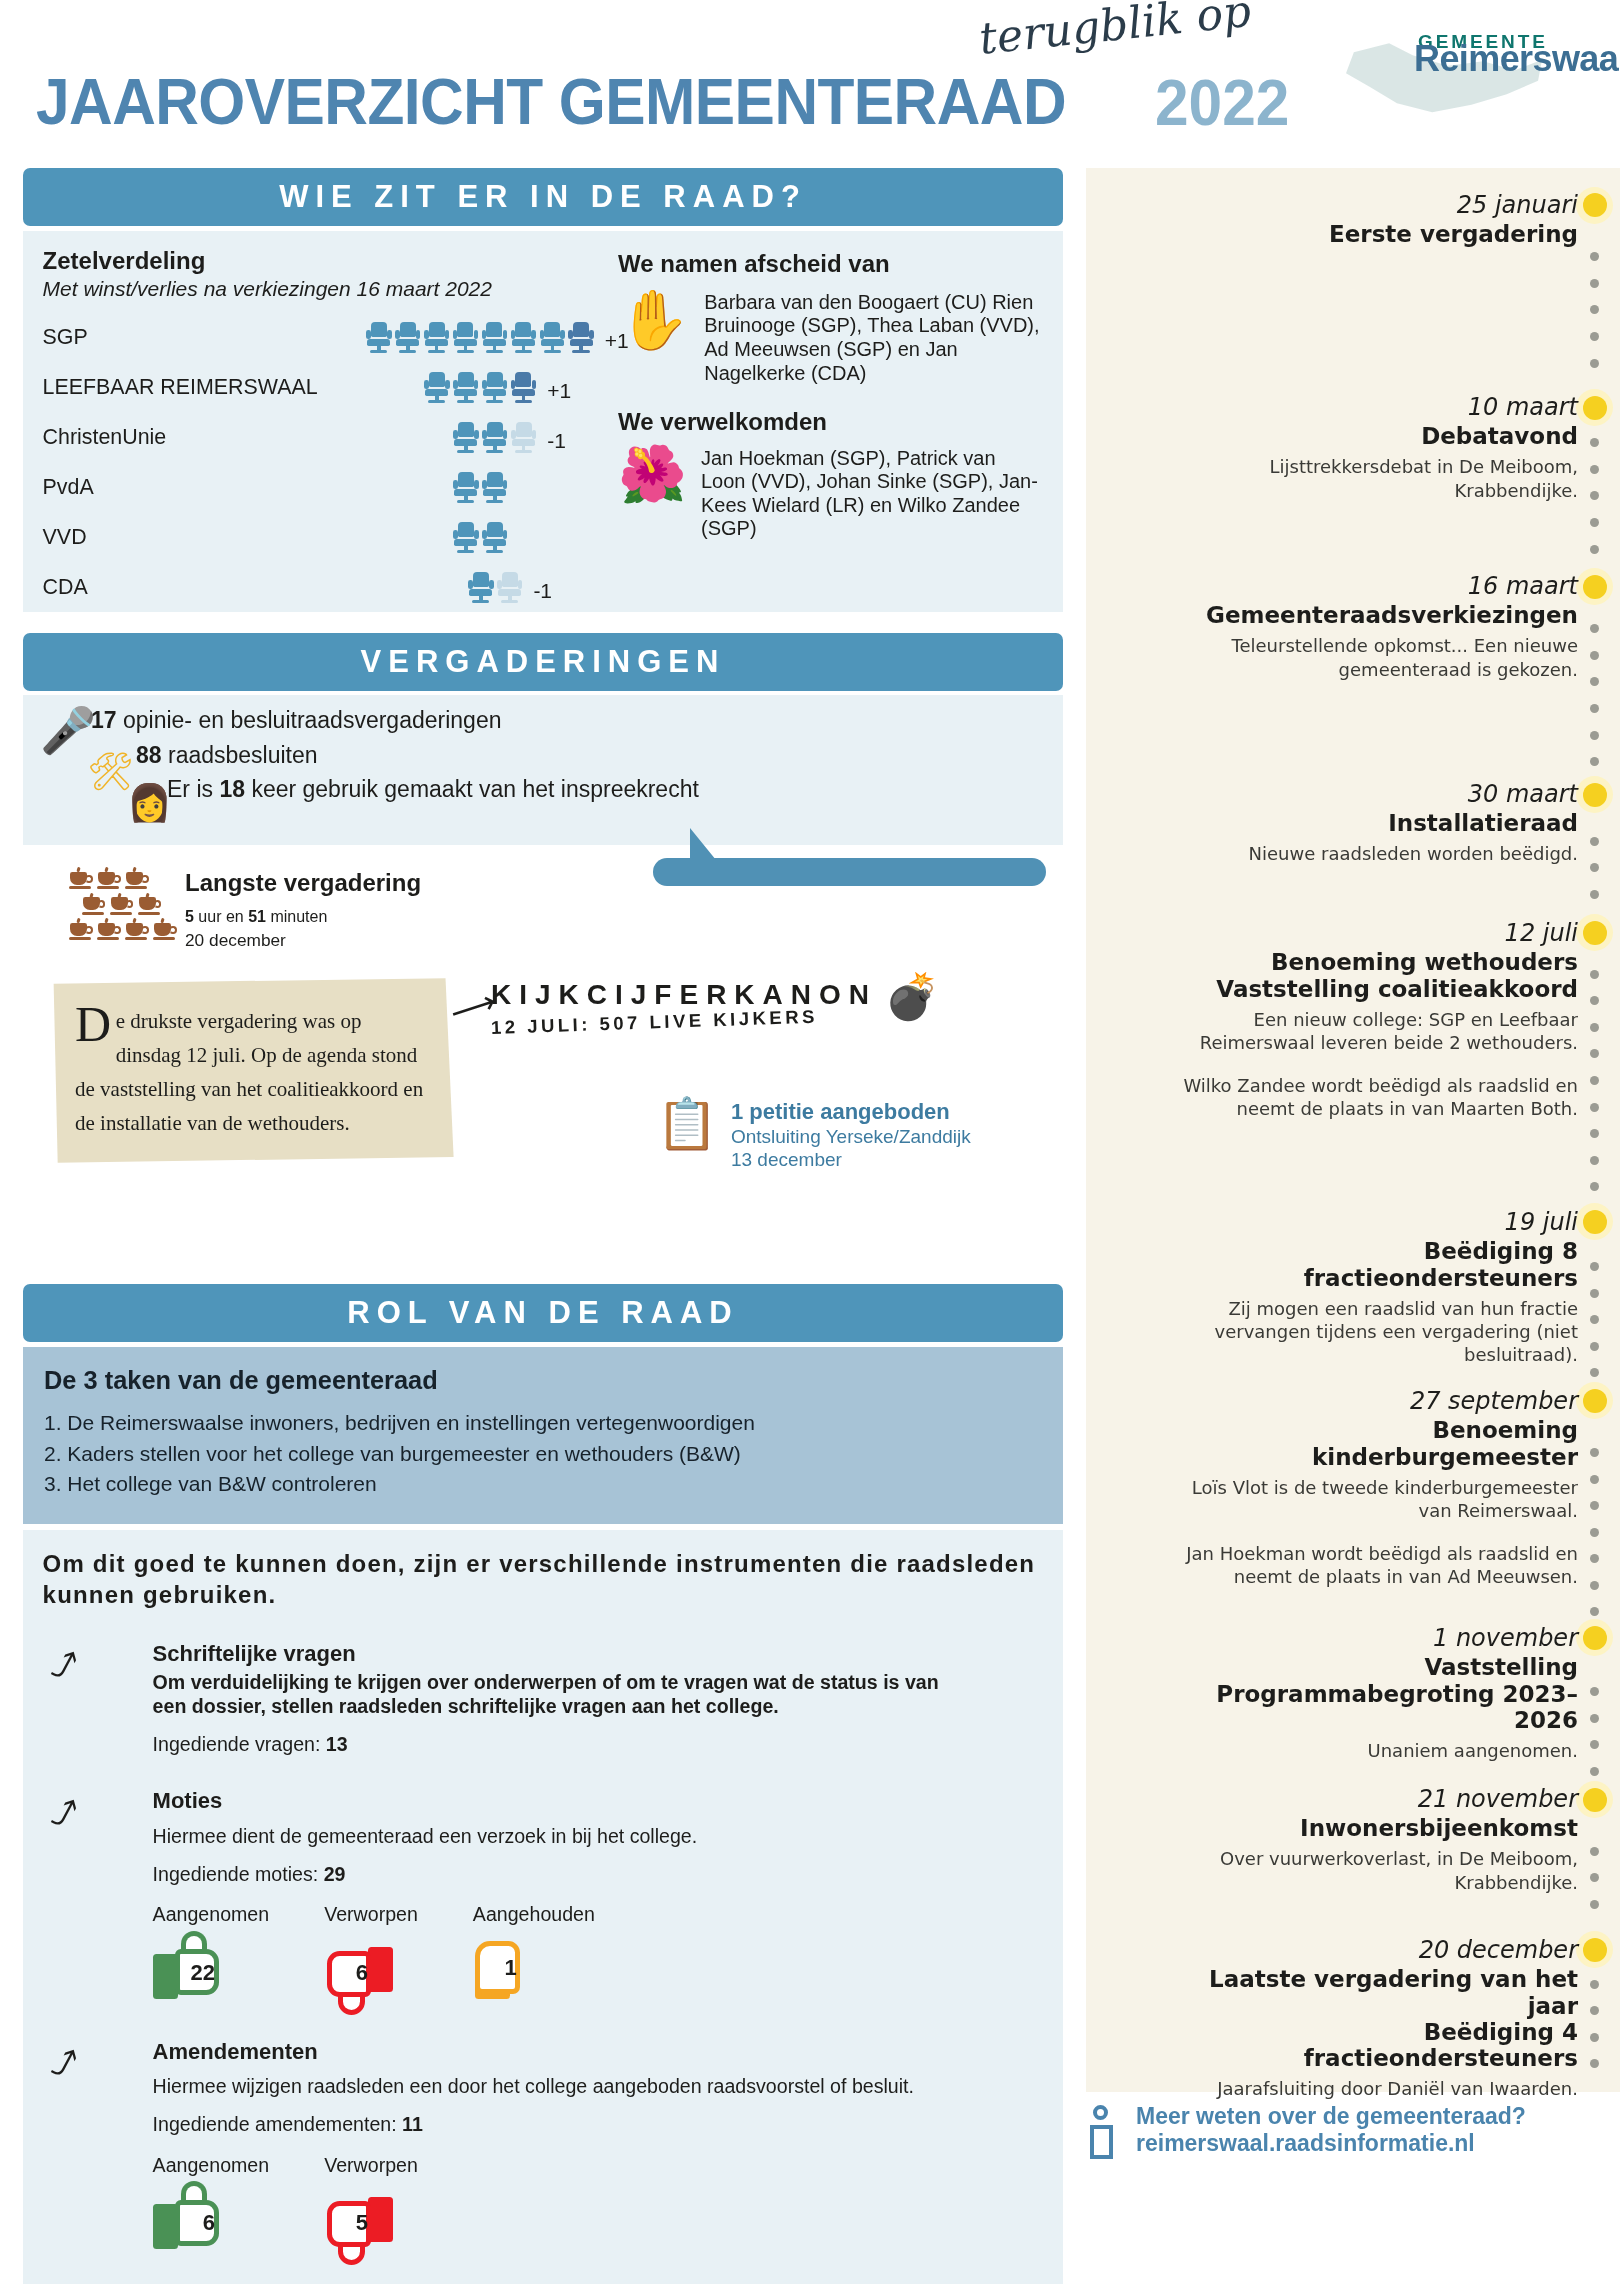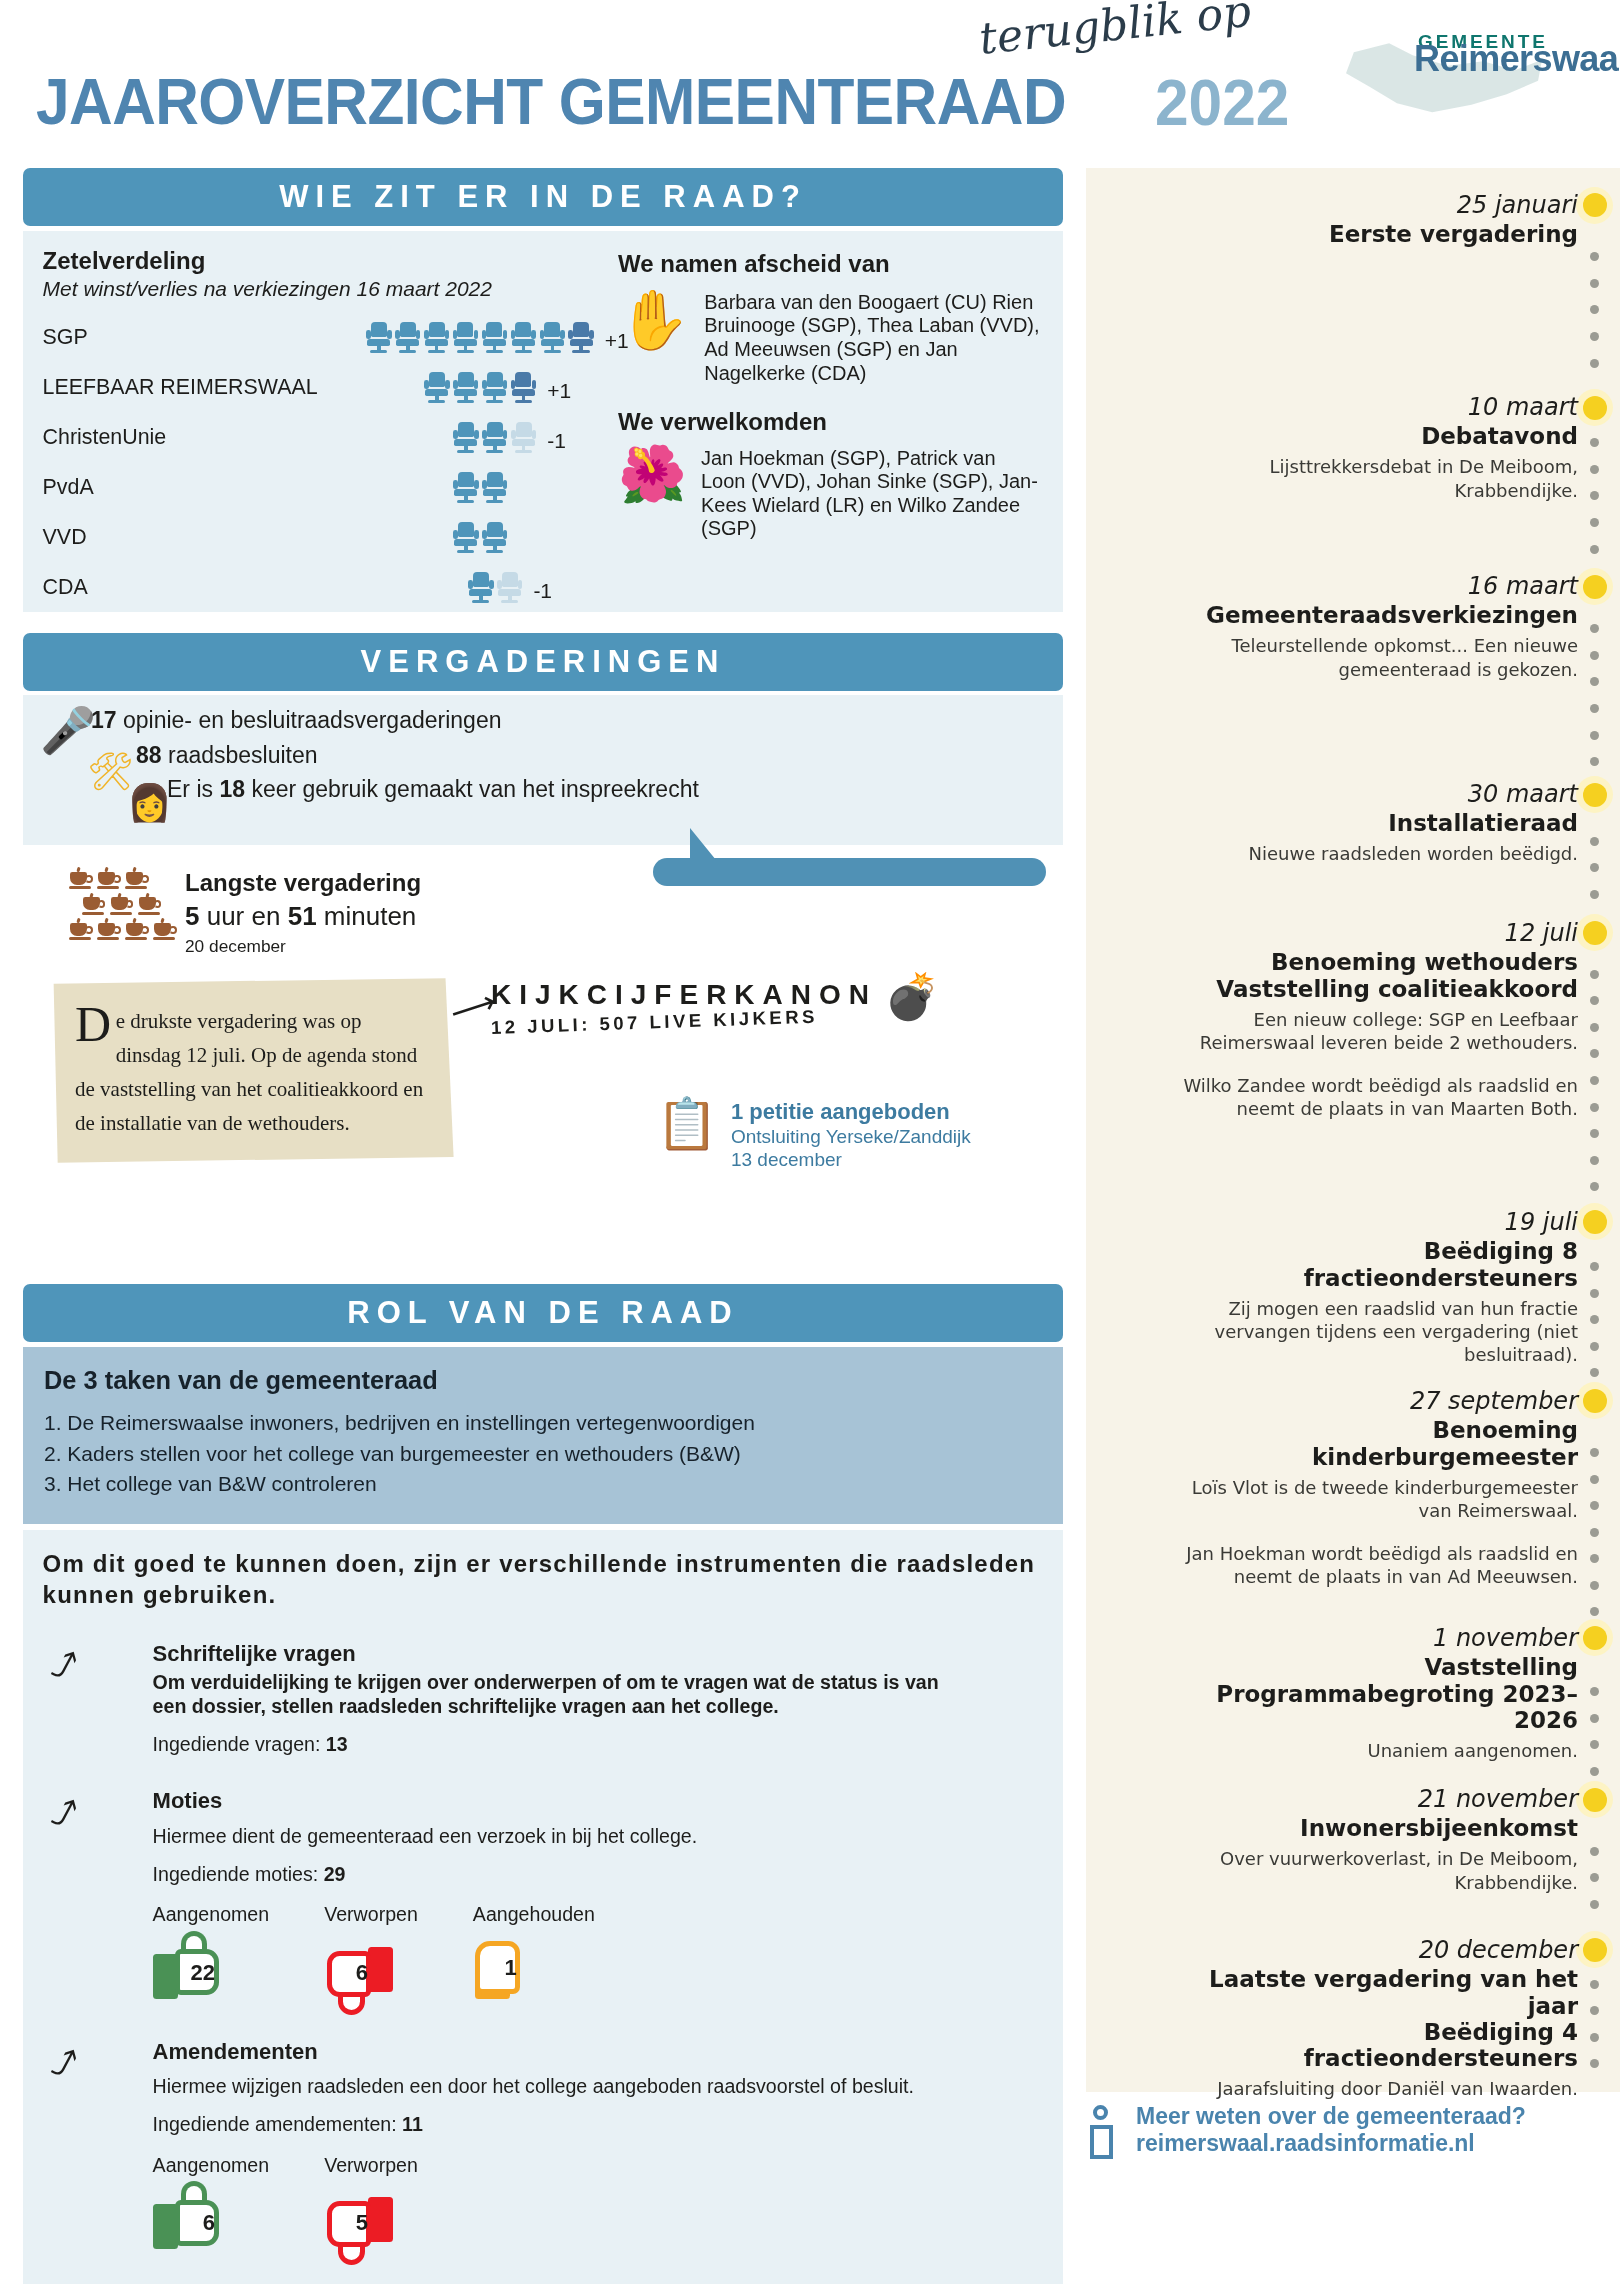--- a/index.html
+++ b/index.html
@@ -475,21 +475,21 @@
               <div class="steam"></div>
               <div class="body"></div>
               <div class="handle"></div>
               <div class="saucer"></div>
             </div>
         </div>
       </div>
     </div>
     <div style="position:absolute;left:162px;top:24px;width:347px;">
       <div style="font-size:24px;font-weight:700;">Langste vergadering</div>
-      <div style="font-size:26px;margin-top:4px;">
+      <div style="font-size:16px;margin-top:11px;">
         <b>5</b>
         <span>uur en</span>
         <b>51</b>
         <span>minuten</span>
       </div>
       <div style="font-size:17.3px;margin-top:3.5px;">20 december</div>
     </div>
 
     <div class="quote-box" style="position:absolute;left:26.6px;top:133px;width:404px;">
       <span class="dropcap">D</span>

